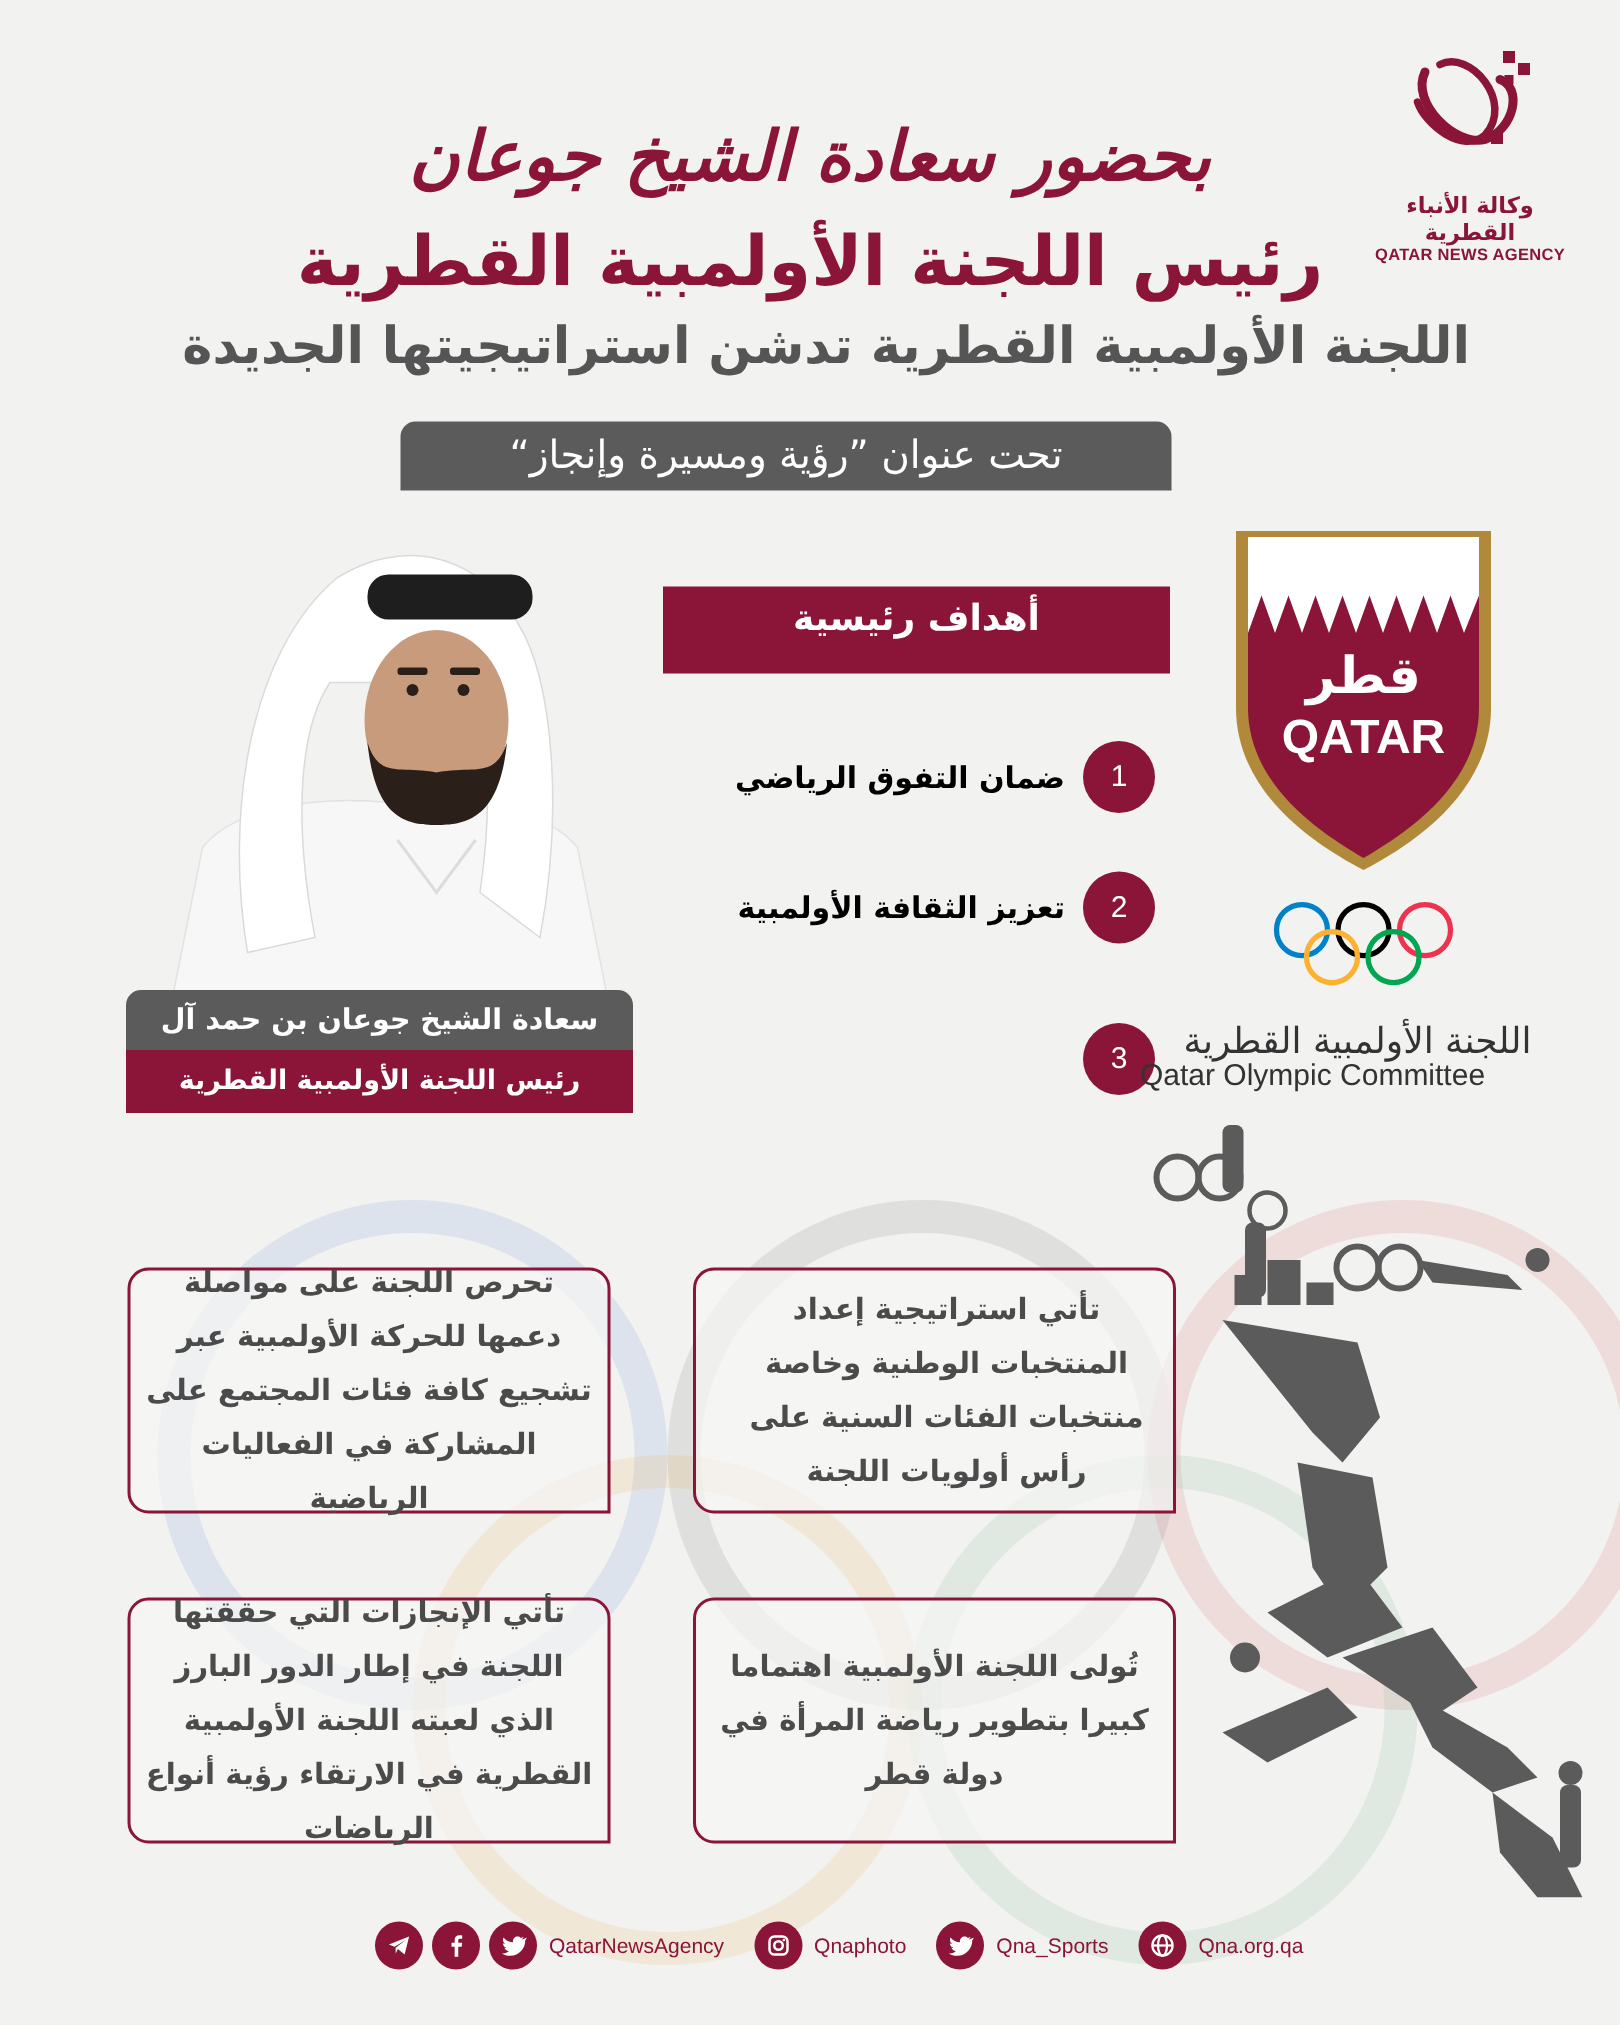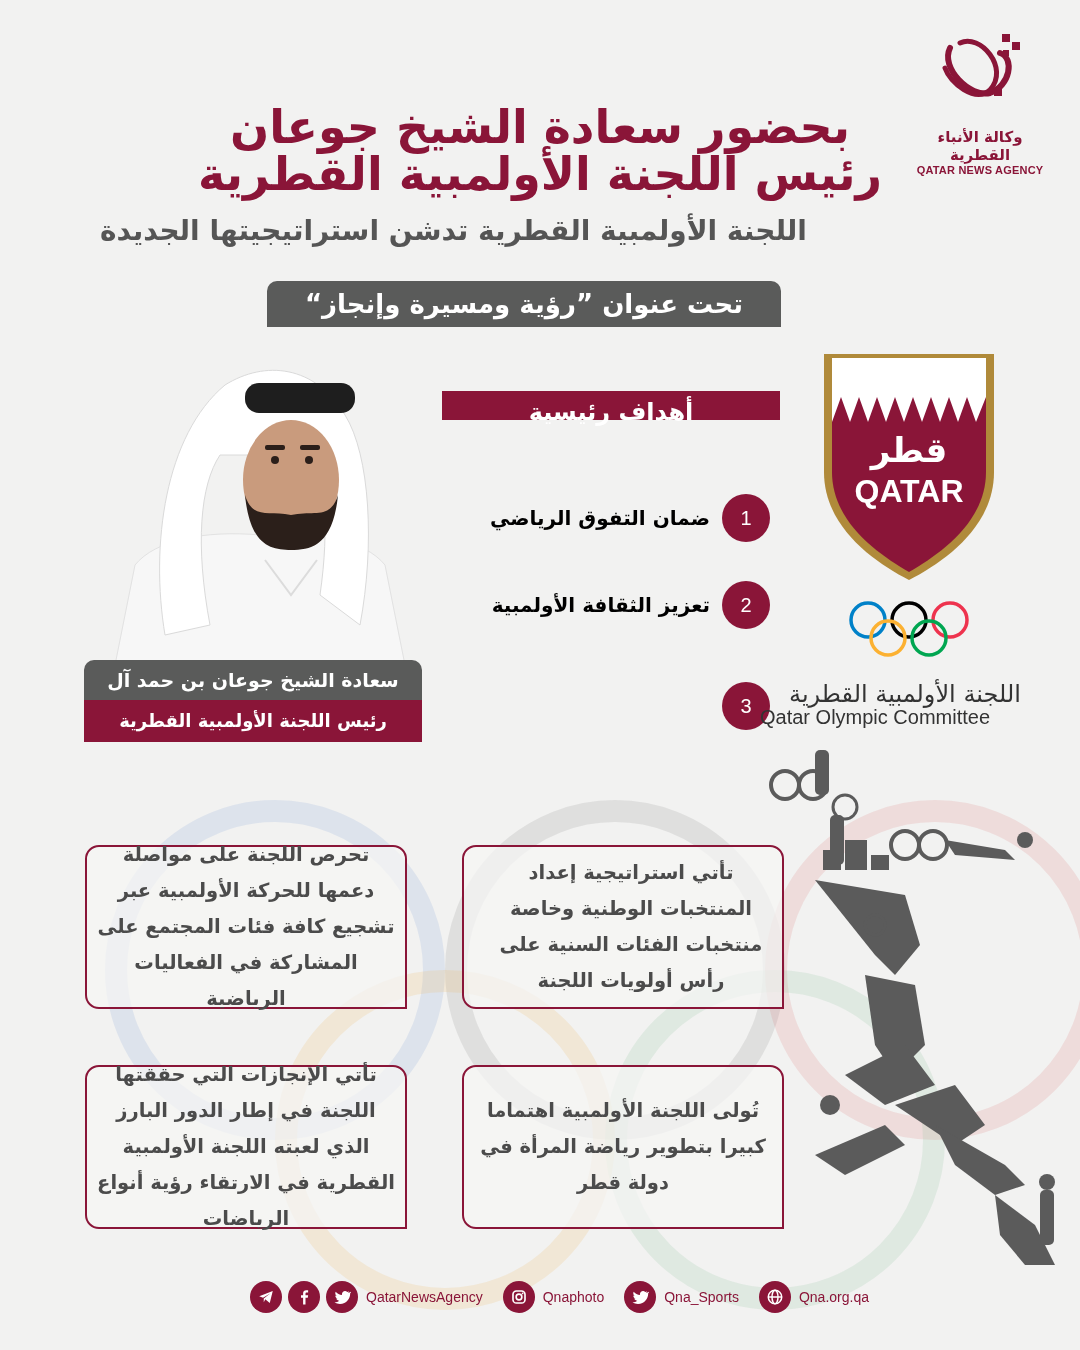--- a/index.html
+++ b/index.html
@@ -16,27 +16,27 @@
   .ring { position: absolute; border-radius: 50%; border-style: solid; border-width: 22px; opacity: 0.18; }
 
   
   .qna-logo { left: 905px; top: 28px; width: 150px; text-align: center; }
   .qna-logo svg { display: block; margin: 0 auto; }
   .qna-ar { color: #8a1538; font-weight: bold; font-size: 15px; margin-top: 20px; direction: rtl; }
   .qna-en { color: #8a1538; font-weight: bold; font-size: 11px; font-family: "Liberation Sans", sans-serif; letter-spacing: 0.2px; }
 
   
   .h1 { left: 100px; width: 880px; text-align: center; direction: rtl; color: #8a1538; font-weight: bold; font-size: 46px; line-height: 56px; }
-  .h1.l1 { top: 99px; }
+  .h1.l1 { top: 76px; font-style: italic; }
   .h1.l2 { top: 146px; }
-  .h2 { left: 100px; width: 880px; top: 206px; text-align: left; direction: rtl; color: #555555; font-weight: bold; font-size: 28px; line-height: 50px; }
-
-  .tag-bar { left: 267px; top: 281px; width: 514px; height: 46px; background: #5a5b5a; border-radius: 10px 10px 0 0; color: #fff; font-weight: bold; font-size: 26px; text-align: center; direction: rtl; line-height: 46px; }
-
-  .goals-head { left: 442px; top: 391px; width: 338px; height: 29px; background: #8a1538; color: #fff; font-weight: bold; font-size: 24px; text-align: center; direction: rtl; line-height: 42px; }
+  .h2 { left: 100px; width: 880px; top: 206px; text-align: right; direction: rtl; color: #555555; font-weight: bold; font-size: 34px; line-height: 50px; }
+
+  .tag-bar { left: 267px; top: 281px; width: 514px; height: 46px; background: #5a5b5a; border-radius: 10px 10px 0 0; color: #fff; font-weight: normal; font-size: 26px; text-align: center; direction: rtl; line-height: 46px; }
+
+  .goals-head { left: 442px; top: 391px; width: 338px; height: 58px; background: #8a1538; color: #fff; font-weight: bold; font-size: 24px; text-align: center; direction: rtl; line-height: 42px; }
 
   .goal { left: 470px; width: 300px; height: 60px; direction: rtl; display: flex; align-items: center; }
   .goal .num { width: 48px; height: 48px; border-radius: 50%; background: #8a1538; color: #fff; font-size: 20px; font-family: "Liberation Sans", sans-serif; display: flex; align-items: center; justify-content: center; margin-left: 12px; flex-shrink: 0; }
   .goal .txt { color: #000000; font-size: 20px; line-height: 26px; font-weight: bold; text-align: right; }
 
   
   .photo { left: 95px; top: 345px; width: 330px; height: 320px; overflow: hidden; }
   .name-bar { left: 84px; top: 660px; width: 338px; height: 40px; background: #5a5b5a; border-radius: 10px 10px 0 0; color: #fff; font-weight: bold; font-size: 19px; text-align: center; direction: rtl; line-height: 40px; }
   .role-bar { left: 84px; top: 700px; width: 338px; height: 42px; background: #8a1538; color: #fff; font-weight: bold; font-size: 18px; text-align: center; direction: rtl; line-height: 42px; }
 

